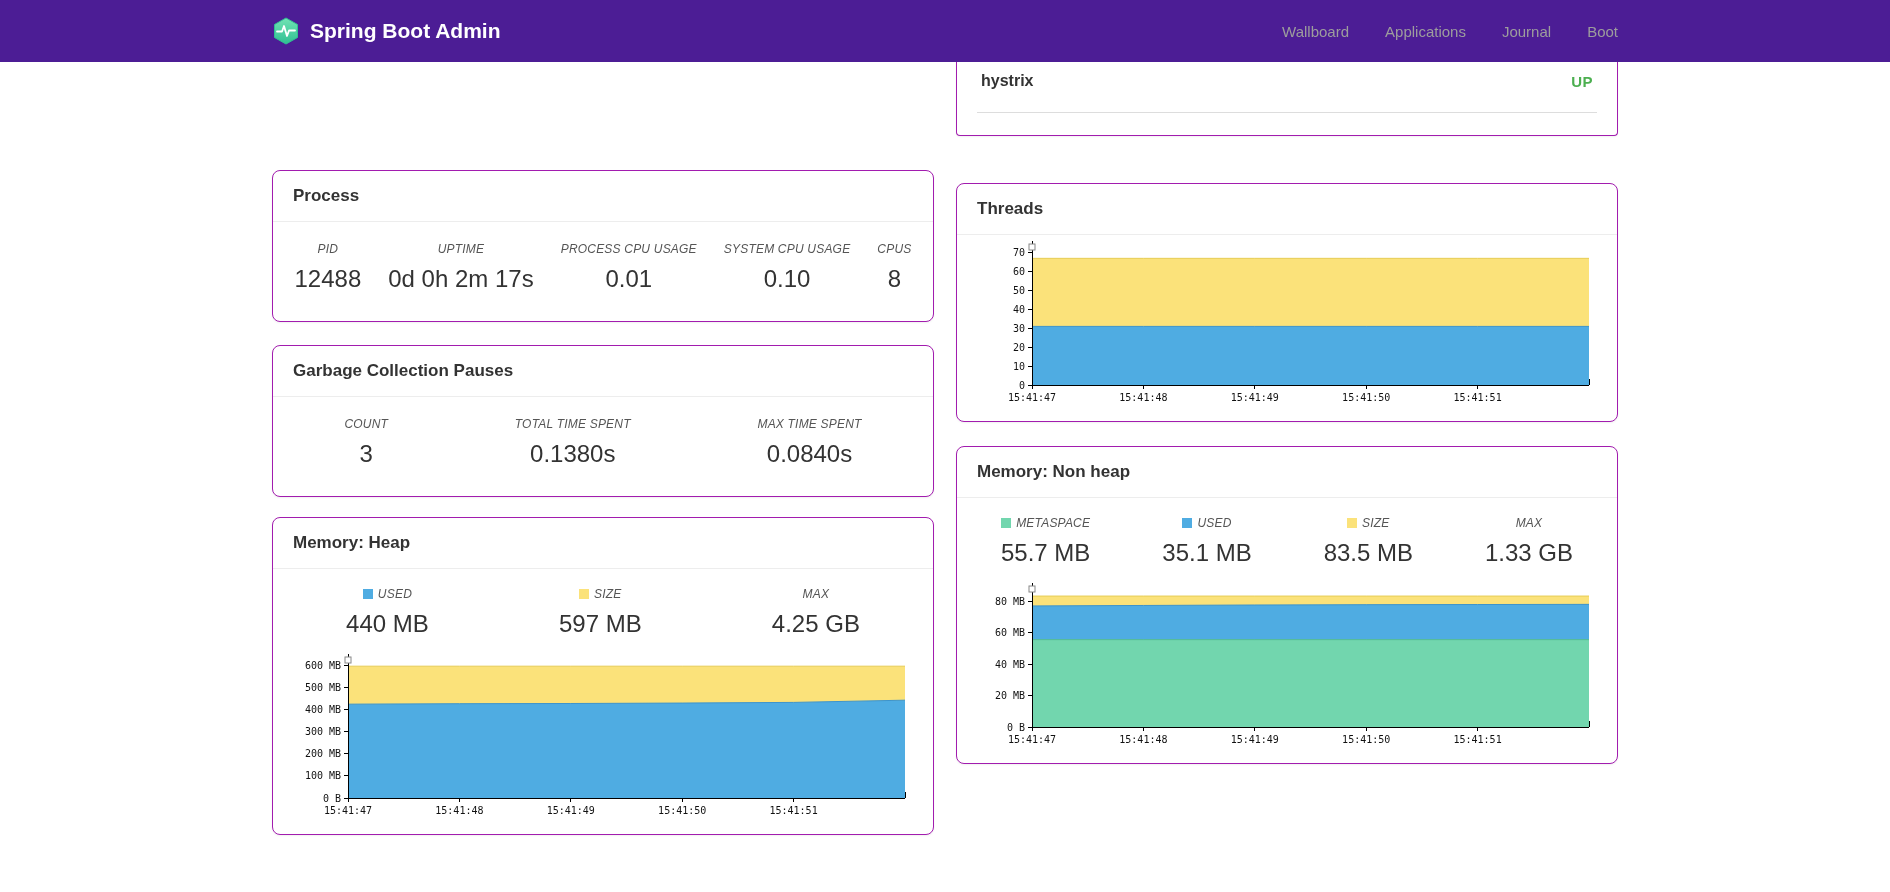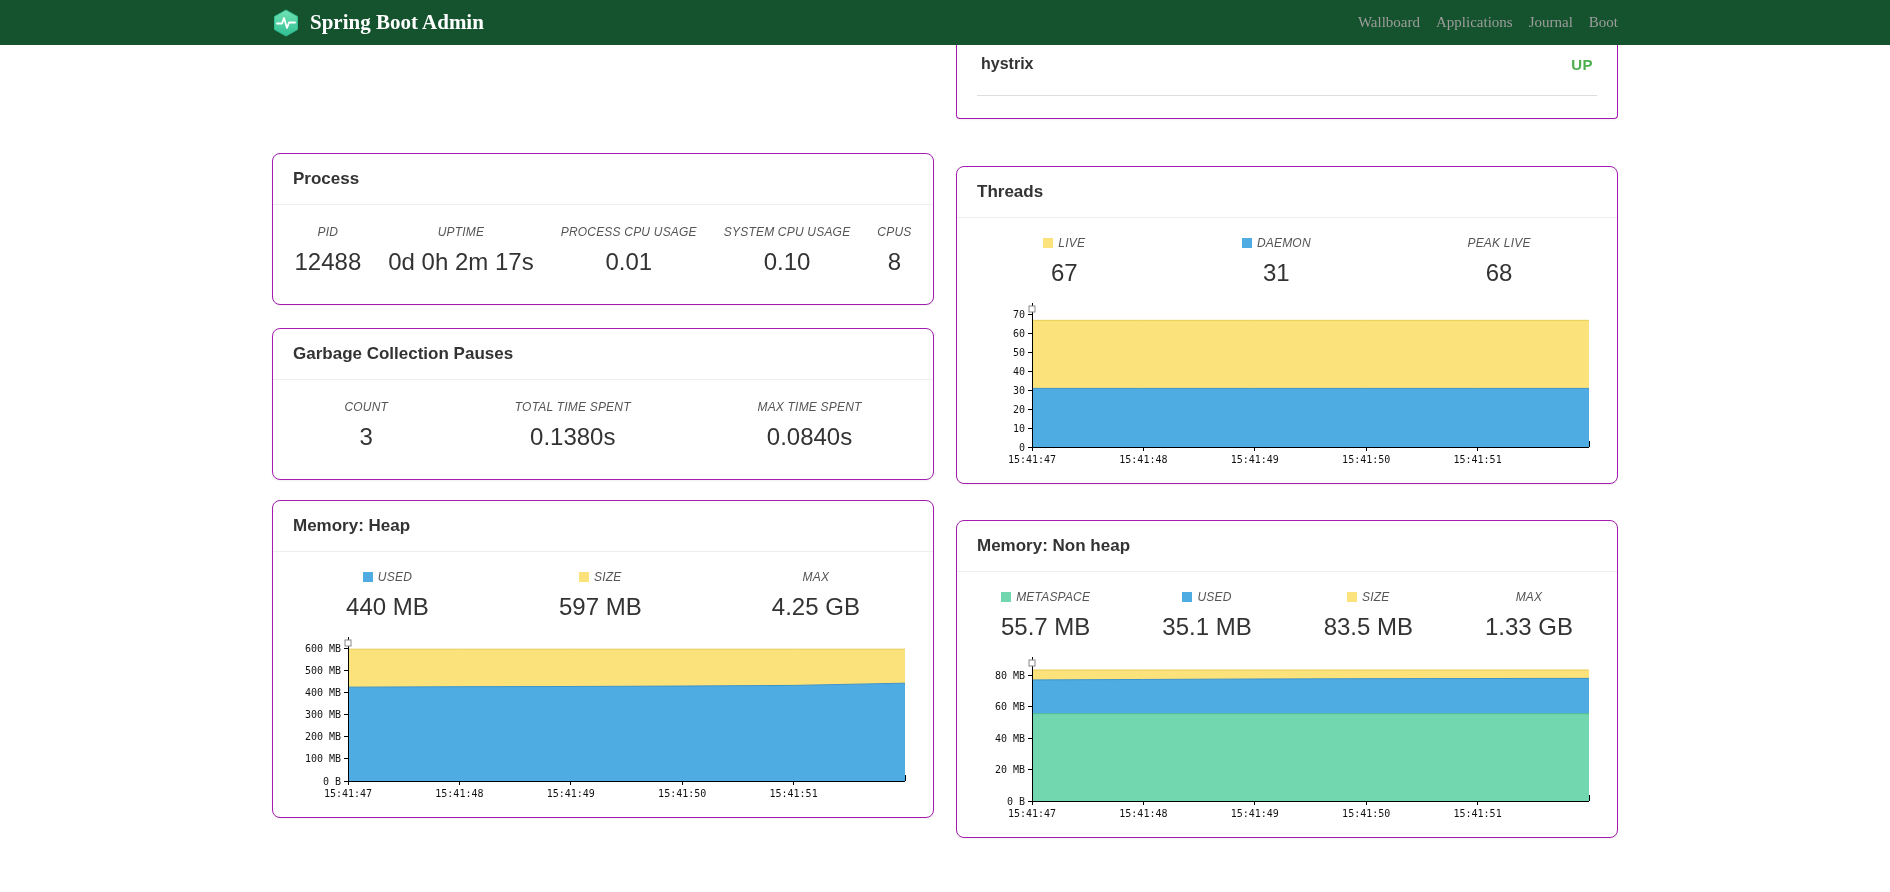--- a/index.html
+++ b/index.html
@@ -5,38 +5,38 @@
   * { box-sizing: border-box; }
   html,body { margin:0; padding:0; background:#fff; }
   body {
     font-family:"Liberation Sans", sans-serif;
     color:#333;
     width:1890px; height:892px; overflow:hidden;
   }
   .container { width:1346px; margin:0 auto; }
 
   
-  .navbar { background:#14532d; height:45px; width:100%;font-family:Liberation Serif, serif; }
+  .navbar { background:#4c1d95; height:62px; width:100%; }
   .nav-inner { display:flex; align-items:center; justify-content:space-between; height:100%; }
   .brand { display:flex; align-items:center; gap:10px; color:#fff; font-weight:bold; font-size:21px; text-decoration:none; cursor:pointer; }
   .brand-icon { display:flex; align-items:center; }
-  .nav-links { display:flex; gap:16px; }
+  .nav-links { display:flex; gap:36px; }
   .nav-links a { color:#9d9d9d; font-size:15px; text-decoration:none; cursor:pointer; line-height:45px; }
 
   
   .content { display:flex; gap:22px; align-items:flex-start; }
   .col { flex:1; min-width:0; display:block; }
   .col-left > .card:first-child { margin-top:108px; }
 
   
   .card { background:#fff; border:1px solid #a21caf; border-radius:8px; box-shadow:0 1px 2px rgba(0,0,0,.06); }
   .card-header { padding:15px 20px; font-size:17px; font-weight:bold; color:#333; border-bottom:1px solid #ededed; }
   .card-process { margin-bottom:23px; }
   .card-gc { margin-bottom:20px; }
-  .card-threads { margin-bottom:36px; }
+  .card-threads { margin-bottom:24px; }
 
   
   .card-partial { border-top:none; border-radius:0 0 4px 4px; padding:0 20px 22px; margin-bottom:47px; }
   .health-row { display:flex; justify-content:space-between; align-items:center; padding:10px 4px 22px; border-bottom:1px solid #ddd; }
   .health-name { font-size:16px; font-weight:bold; color:#333; }
   .health-status { font-size:15px; font-weight:bold; letter-spacing:.5px; }
 
   
   .stats { display:flex; justify-content:space-around; text-align:center; padding:20px 8px 28px; }
   .chart-card .stats { padding:18px 8px 10px; }
@@ -191,40 +191,20 @@
 
     <section class="card card-partial">
       <div class="health-row">
         <span class="health-name">hystrix</span>
         <span class="health-status" style="color: rgb(76, 175, 80); margin-left: 20px;">UP</span>
       </div>
     </section>
 
     <section class="card chart-card card-threads">
       <div class="card-header">Threads</div>
-      <div class="stats">
-        <div class="stat">
-          <div class="stat-label">
-            <span class="sq" style="background: rgb(251, 226, 122);"></span>
-            <span>LIVE</span>
-          </div>
-          <div class="stat-value">67</div>
-        </div>
-        <div class="stat">
-          <div class="stat-label">
-            <span class="sq" style="background: rgb(79, 172, 226);"></span>
-            <span>DAEMON</span>
-          </div>
-          <div class="stat-value">31</div>
-        </div>
-        <div class="stat">
-          <div class="stat-label">PEAK LIVE</div>
-          <div class="stat-value">68</div>
-        </div>
-      </div>
       <div class="chart">
           <svg width="660" height="180">
             <polygon points="75,23.342465753424655 186.4,23.342465753424655 297.8,23.342465753424655 409.2,23.342465753424655 520.6,23.342465753424655 632,23.342465753424655 632,150 75,150" fill="#FBE27A"></polygon>
             <polyline points="75,23.342465753424655 186.4,23.342465753424655 297.8,23.342465753424655 409.2,23.342465753424655 520.6,23.342465753424655 632,23.342465753424655" fill="none" stroke="#E6CC55" stroke-width="1"></polyline>
             <polygon points="75,91.39726027397262 186.4,91.39726027397262 297.8,91.39726027397262 409.2,91.39726027397262 520.6,91.39726027397262 632,91.39726027397262 632,150 75,150" fill="#4FACE2"></polygon>
             <polyline points="75,91.39726027397262 186.4,91.39726027397262 297.8,91.39726027397262 409.2,91.39726027397262 520.6,91.39726027397262 632,91.39726027397262" fill="none" stroke="#3D94CC" stroke-width="1"></polyline>
             <line x1="75" y1="6" x2="75" y2="150" stroke="#000" stroke-width="1" shape-rendering="crispEdges"></line>
             <line x1="75" y1="150" x2="632" y2="150" stroke="#000" stroke-width="1" shape-rendering="crispEdges"></line>
             <line x1="632" y1="144" x2="632" y2="150" stroke="#000" stroke-width="1" shape-rendering="crispEdges"></line>
             <line x1="71" y1="150" x2="75" y2="150" stroke="#000" stroke-width="1" shape-rendering="crispEdges"></line>

